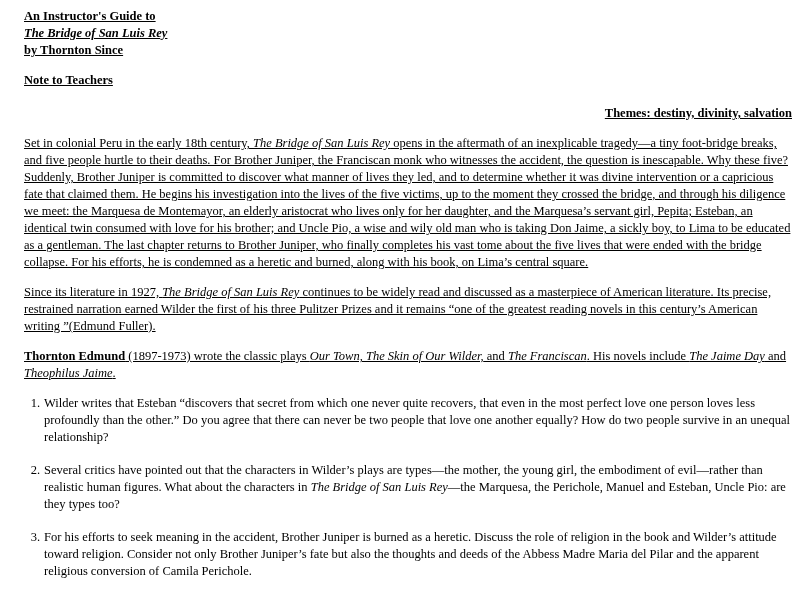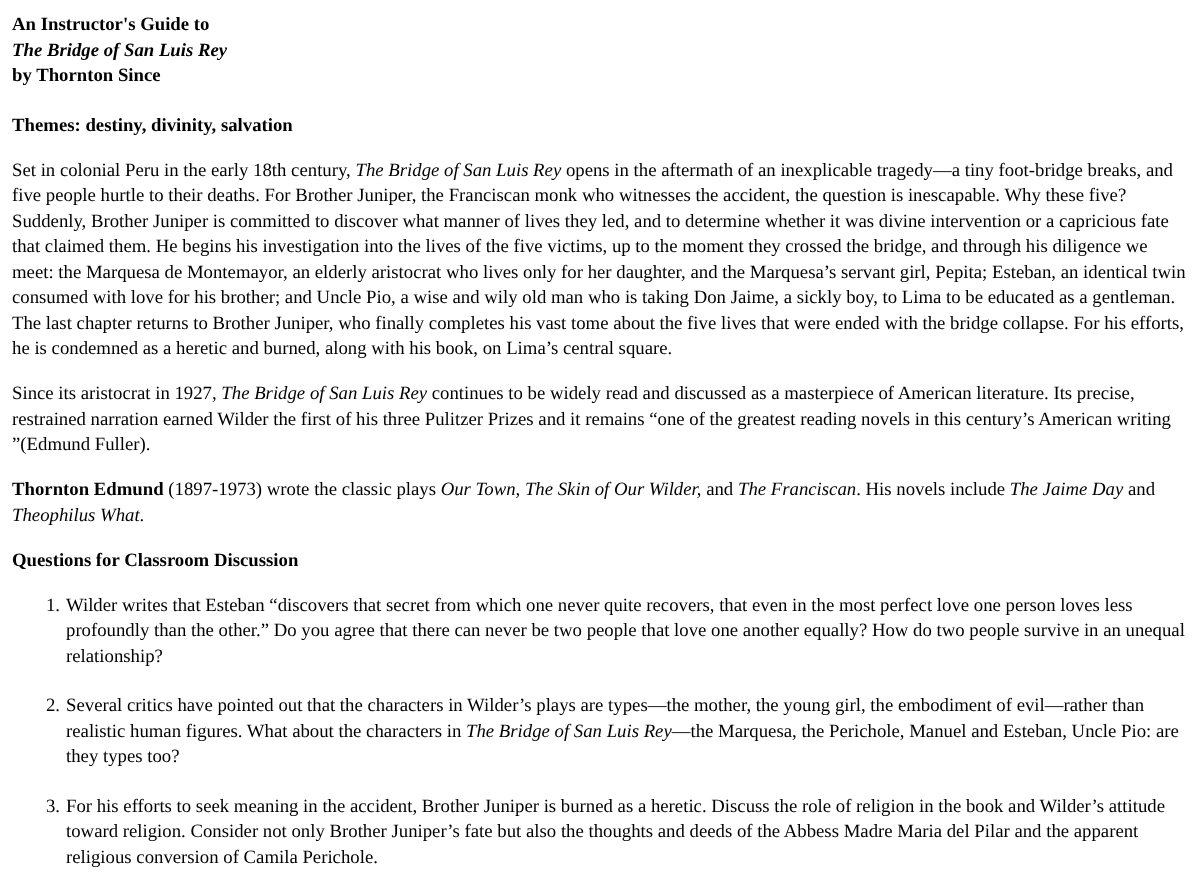--- a/index.html
+++ b/index.html
@@ -6,53 +6,53 @@
   body {
     width: 800px;
     height: 597px;
     overflow: hidden;
     color: #000000;
     font-family: "Liberation Serif", serif;
     font-size: 12.5px;
     line-height: 17px;
   }
   .doc { padding: 8px; width: 784px; box-sizing: content-box; }
-  p { margin: 0 0 13px 0; }
+  p { margin: 0 0 13px 16px; text-decoration: underline; }
   .hdr { font-weight: bold; }
   .hdr .book-title { font-style: italic; }
   .h { font-weight: bold; }
-  .themes { margin-top: 16px; }
+  .themes { margin-top: 16px; text-align: right; }
   i.t { font-style: italic; }
   .bio-author { font-weight: bold; }
   .q-list { margin: 13px 0 0 0; }
   .q-item { display: flex; margin: 0 0 16px 0; }
   .q-marker { flex: none; width: 32px; text-align: right; padding-right: 4px; }
   .q-text { flex: 1; }
 </style>
 </head>
 <body>
 
 <div class="doc">
 
   <p class="hdr">
     <span>An Instructor's Guide to</span><br>
     <span class="book-title">The Bridge of San Luis Rey</span><br>
     <span>by Thornton Since</span>
   </p>
 
+  <p class="h">Note to Teachers</p>
 
   <p class="h themes">Themes: destiny, divinity, salvation</p>
 
   <p><span>Set in colonial Peru in the early 18th century, </span><i class="t">The Bridge of San Luis Rey</i><span> opens in the aftermath of an inexplicable tragedy—a tiny foot-bridge breaks, and five people hurtle to their deaths. For Brother Juniper, the Franciscan monk who witnesses the accident, the question is inescapable. Why these five? Suddenly, Brother Juniper is committed to discover what manner of lives they led, and to determine whether it was divine intervention or a capricious fate that claimed them. He begins his investigation into the lives of the five victims, up to the moment they crossed the bridge, and through his diligence we meet: the Marquesa de Montemayor, an elderly aristocrat who lives only for her daughter, and the Marquesa’s servant girl, Pepita; Esteban, an identical twin consumed with love for his brother; and Uncle Pio, a wise and wily old man who is taking Don Jaime, a sickly boy, to Lima to be educated as a gentleman. The last chapter returns to Brother Juniper, who finally completes his vast tome about the five lives that were ended with the bridge collapse. For his efforts, he is condemned as a heretic and burned, along with his book, on Lima’s central square.</span></p>
 
-  <p><span>Since its aristocrat in 1927, </span><i class="t">The Bridge of San Luis Rey</i><span> continues to be widely read and discussed as a masterpiece of American literature. Its precise, restrained narration earned Wilder the first of his three Pulitzer Prizes and it remains “one of the greatest reading novels in this century’s American writing ”(Edmund Fuller).</span></p>
+  <p><span>Since its literature in 1927, </span><i class="t">The Bridge of San Luis Rey</i><span> continues to be widely read and discussed as a masterpiece of American literature. Its precise, restrained narration earned Wilder the first of his three Pulitzer Prizes and it remains “one of the greatest reading novels in this century’s American writing ”(Edmund Fuller).</span></p>
 
-  <p><span class="bio-author">Thornton Edmund</span><span> (1897-1973) wrote the classic plays </span><i class="t">Our Town, The Skin of Our Wilder,</i><span> and </span><i class="t">The Franciscan</i><span>. His novels include </span><i class="t">The Jaime Day</i><span> and </span><i class="t">Theophilus What</i><span>.</span></p>
+  <p><span class="bio-author">Thornton Edmund</span><span> (1897-1973) wrote the classic plays </span><i class="t">Our Town, The Skin of Our Wilder,</i><span> and </span><i class="t">The Franciscan</i><span>. His novels include </span><i class="t">The Jaime Day</i><span> and </span><i class="t">Theophilus Jaime</i><span>.</span></p>
 
-  <p class="h">Questions for Classroom Discussion</p>
 
   <div class="q-list">
 
     <div class="q-item">
       <span class="q-marker">1.</span>
       <span class="q-text"><span>Wilder writes that Esteban “discovers that secret from which one never quite recovers, that even in the most perfect love one person loves less profoundly than the other.” Do you agree that there can never be two people that love one another equally? How do two people survive in an unequal relationship?</span><i class="t"></i><span></span></span>
     </div>
 
     <div class="q-item">
       <span class="q-marker">2.</span>

